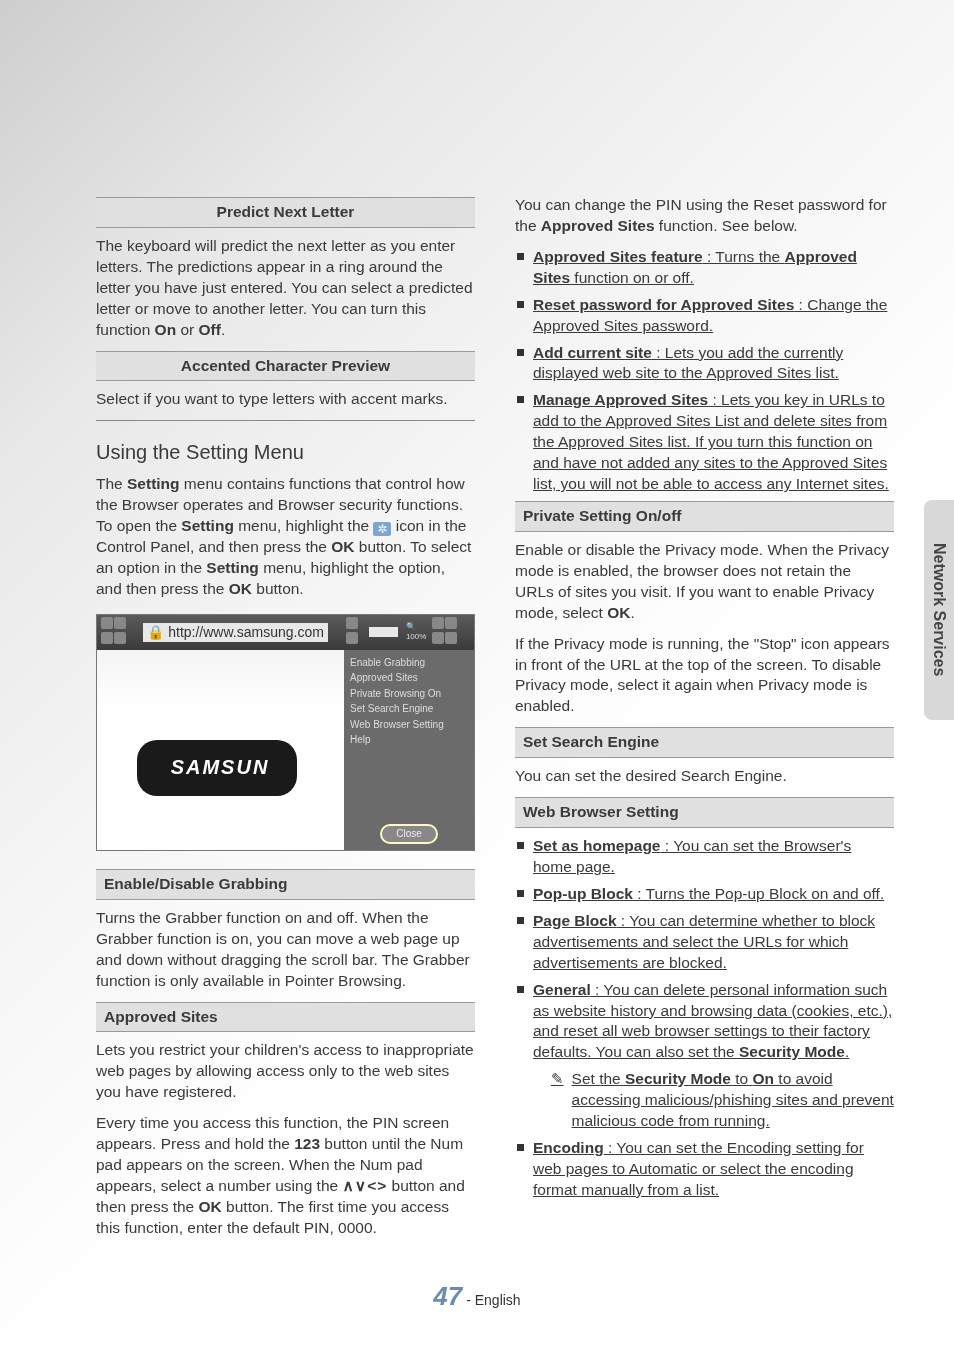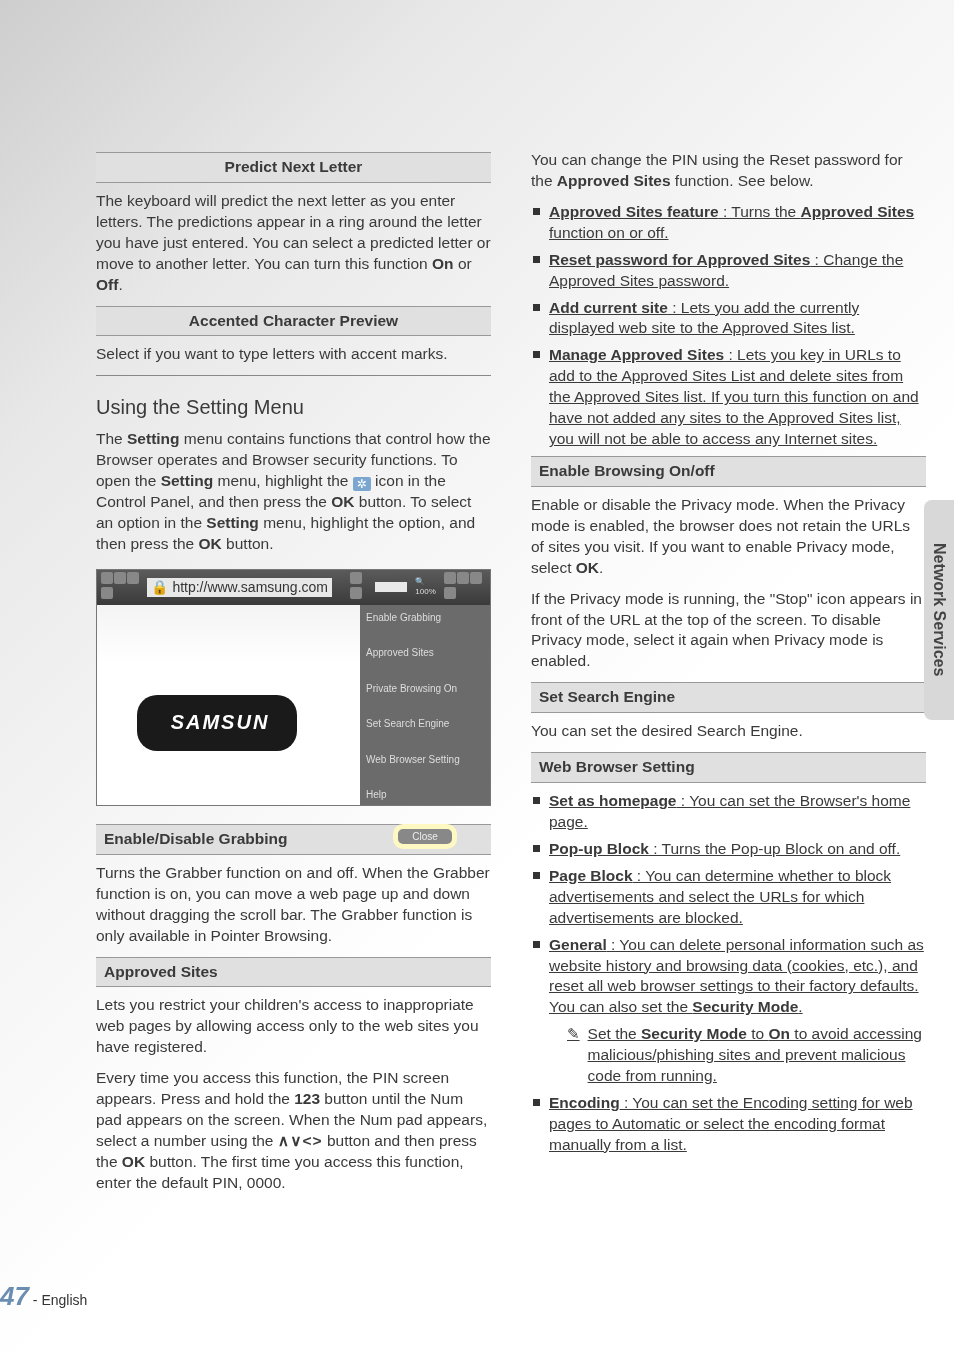--- a/index.html
+++ b/index.html
@@ -7,21 +7,22 @@
     width: 954px;
     height: 1354px;
     font-family: Arial, Helvetica, sans-serif;
     font-size: 15.5px;
     color: #3a3a3a;
     background: linear-gradient(135deg, #cecece 0%, #e8e8e8 20%, #f5f5f5 40%, #ffffff 60%);
     position: relative;
     line-height: 1.35;
   }
   .page {
-    padding: 146px 28px 40px 96px;
+    padding: 146px 60px 40px 96px;
+    margin-top: 45px;
   }
   .columns {
     display: flex;
     gap: 40px;
   }
   .col {
     flex: 1;
     min-width: 0;
   }
   .section-bar {
@@ -156,28 +157,28 @@
   }
   .dropdown {
     width: 130px;
     background: #6b6b6b;
     color: #ddd;
     font-size: 10px;
     padding: 6px 6px;
     display: flex;
     flex-direction: column;
     justify-content: flex-start;
-    gap: 22px;
+    gap: 2px;
   }
   .dropdown .item { white-space: nowrap; }
   .dropdown .close {
     margin-top: auto;
     align-self: center;
     background: #888;
-    border: 5px solid #fef9c3;
+    border: 2px solid #fef9c3;
     border-radius: 10px;
     padding: 1px 14px;
     color: #eee;
     font-size: 10px;
   }
   .hr {
     border: none;
     border-top: 1px solid #888;
     margin: 10px 0 12px;
   }
@@ -196,21 +197,21 @@
     color: #444;
     display: flex;
     align-items: center;
     justify-content: center;
   }
   .page-num {
     position: absolute;
     bottom: 40px;
     left: 0;
     right: 0;
-    text-align: left;
+    text-align: center;
     font-size: 14px;
     color: #333;
   }
   .page-num .num {
     font-size: 26px;
     font-weight: bold;
     font-style: italic;
     color: #6a8db1;
   }
 </style>
@@ -280,21 +281,21 @@
       <p>
         <span>You can change the PIN using the Reset password for the </span><span class="bold">Approved Sites</span><span> function. See below.</span>
       </p>
       <ul class="bullets">
         <li><span class="bold">Approved Sites feature</span><span> : Turns the </span><span class="bold">Approved Sites</span><span> function on or off.</span></li>
         <li><span class="bold">Reset password for Approved Sites</span><span> : Change the Approved Sites password.</span></li>
         <li><span class="bold">Add current site</span><span> : Lets you add the currently displayed web site to the Approved Sites list.</span></li>
         <li><span class="bold">Manage Approved Sites</span><span> : Lets you key in URLs to add to the Approved Sites List and delete sites from the Approved Sites list. If you turn this function on and have not added any sites to the Approved Sites list, you will not be able to access any Internet sites.</span></li>
       </ul>
 
-      <div class="section-bar left">Enable Browsing On/off</div>
+      <div class="section-bar left">Private Setting On/off</div>
       <p>
         <span>Enable or disable the Privacy mode. When the Privacy mode is enabled, the browser does not retain the URLs of sites you visit. If you want to enable Privacy mode, select </span><span class="bold">OK</span><span>.</span>
       </p>
       <p>If the Privacy mode is running, the "Stop" icon appears in front of the URL at the top of the screen. To disable Privacy mode, select it again when Privacy mode is enabled.</p>
 
       <div class="section-bar left">Set Search Engine</div>
       <p>You can set the desired Search Engine.</p>
 
       <div class="section-bar left">Web Browser Setting</div>
       <ul class="bullets">

